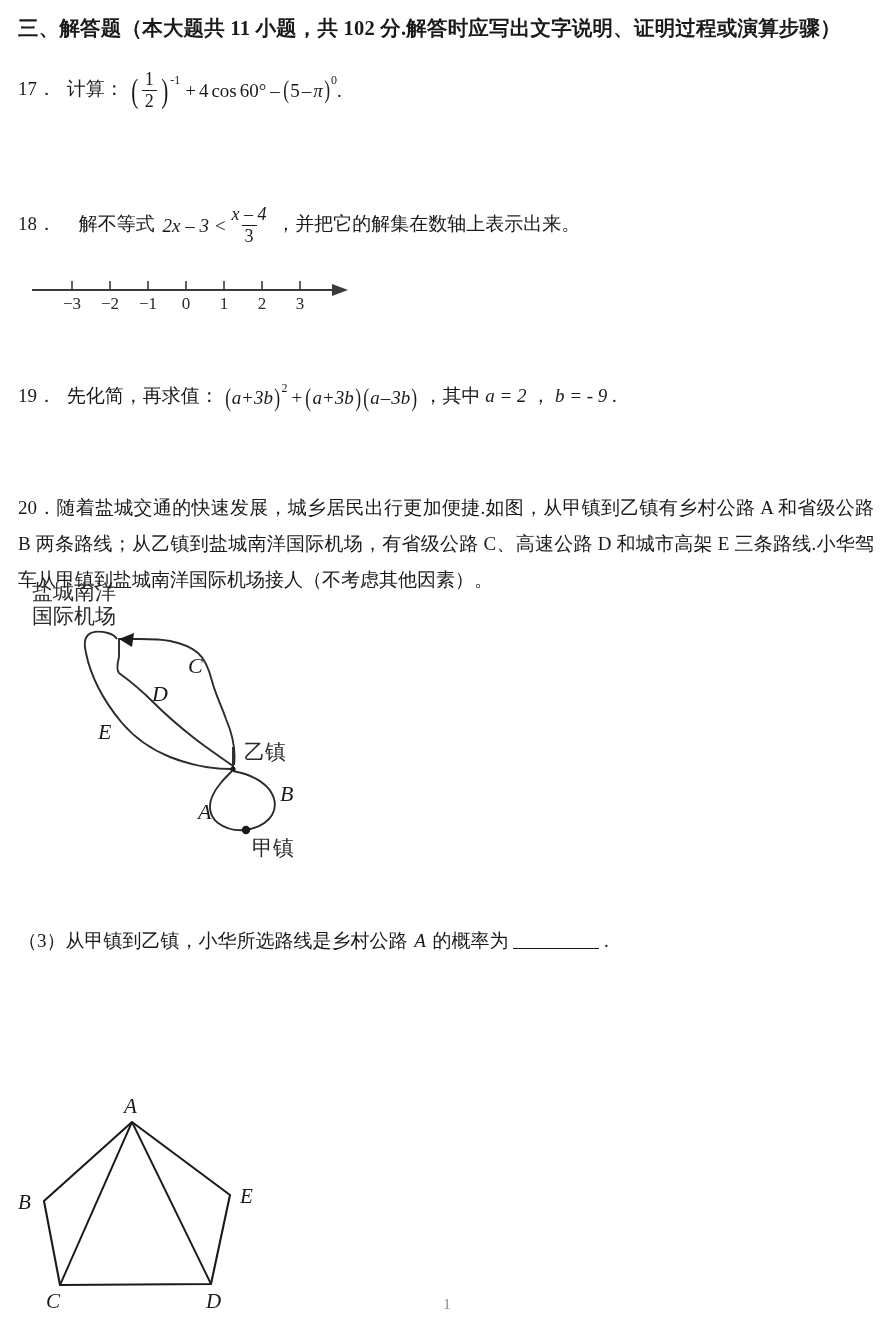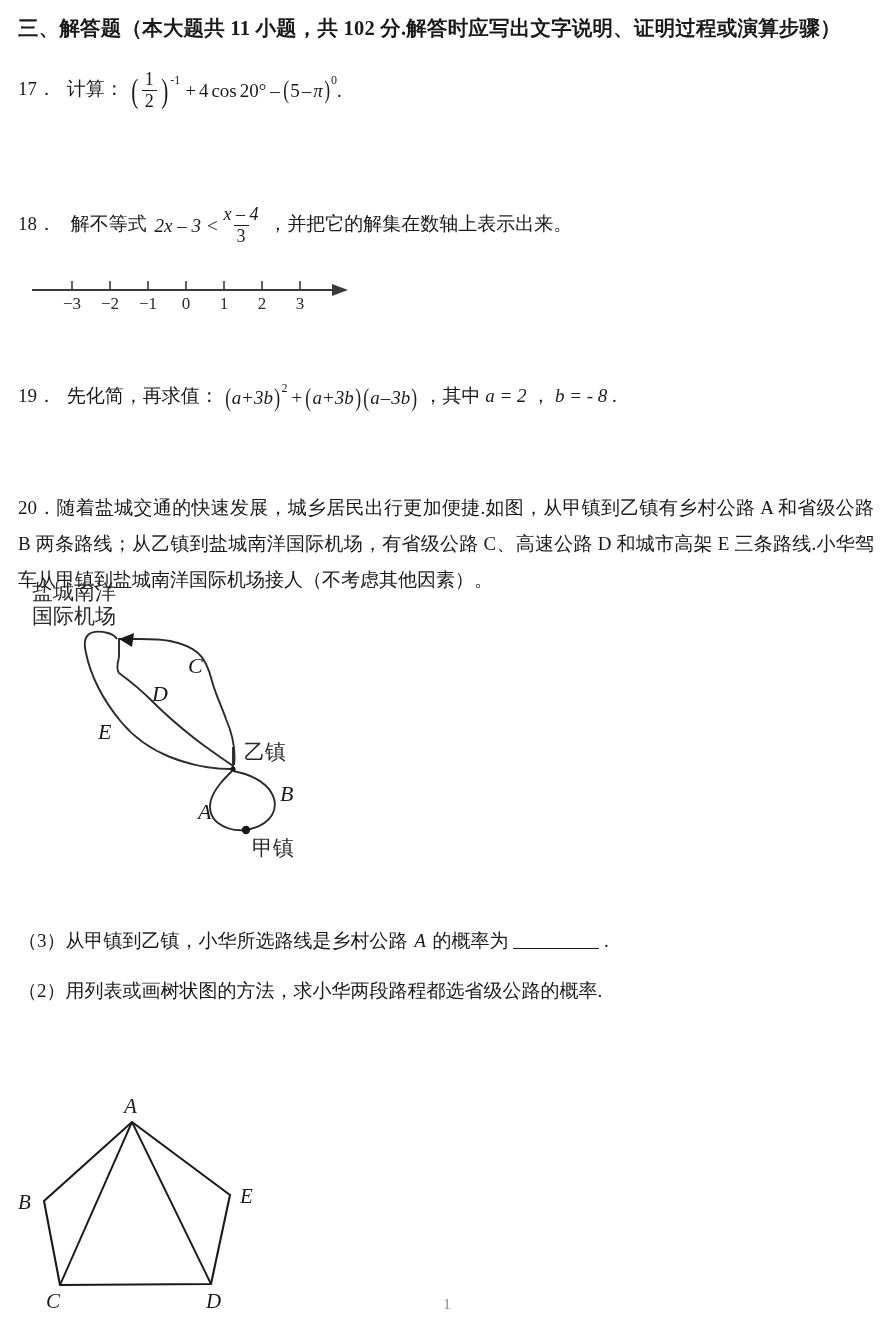--- a/index.html
+++ b/index.html
@@ -179,35 +179,35 @@
       <span class="paren">(</span>
       <span class="frac">
         <span class="num mn">1</span>
         <span class="den mn">2</span>
       </span>
       <span class="paren">)</span>
       <span class="sup-small">-1</span>
       <span style="margin-left:5px;">+</span>
       <span class="mn" style="margin-left:3px;">4</span>
       <span class="mn" style="margin-left:3px;">cos</span>
-      <span class="mn" style="margin-left:3px;">20°</span>
+      <span class="mn" style="margin-left:3px;">60°</span>
       <span style="margin-left:4px;">–</span>
       <span class="paren-sm" style="margin-left:2px;">(</span>
       <span class="mn">5</span>
       <span style="margin:0 2px;">–</span>
       <span class="mi">π</span>
       <span class="paren-sm">)</span>
       <span class="sup-small">0</span>
       <span>.</span>
     </span>
   </div>
 
   <div class="qline" style="left:18px; top:205px;">
     <span class="qnum">18．</span>
-    <span class="cn" style="margin-left:10px;">解不等式</span>
+    <span class="cn" style="margin-left:18px;">解不等式</span>
     <span class="math">
       <span class="mi" style="margin-left:3px;">2x – 3 &lt;</span>
       <span class="frac">
         <span class="num mi">x – 4</span>
         <span class="den mn">3</span>
       </span>
     </span>
     <span class="cn">，并把它的解集在数轴上表示出来。</span>
   </div>
 
@@ -253,21 +253,21 @@
       <span class="paren-sm">)</span>
       <span class="paren-sm">(</span>
       <span class="mi">a</span>
       <span style="margin:0 1px;">–</span>
       <span class="mi">3b</span>
       <span class="paren-sm">)</span>
     </span>
     <span class="cn">，其中</span>
     <span class="mi">a = 2</span>
     <span class="cn">，</span>
-    <span class="mi">b = - 8</span>
+    <span class="mi">b = - 9</span>
     <span>.</span>
   </div>
 
   <div class="para" style="left:18px; top:490px; width:856px;">
     <span class="qnum">20．</span><span class="cn">随着盐城交通的快速发展，城乡居民出行更加便捷.如图，从甲镇到乙镇有乡村公路 A 和省级公路 B 两条路线；从乙镇到盐城南洋国际机场，有省级公路 C、高速公路 D 和城市高架 E 三条路线.小华驾车从甲镇到盐城南洋国际机场接人（不考虑其他因素）。</span>
   </div>
 
   <div class="fig-map">
     <svg width="330" height="290" viewBox="0 0 330 290">
 
@@ -309,23 +309,20 @@
   </div>
 
   <div class="qline" style="left:18px; top:925px;">
     <span class="cn">（3）从甲镇到乙镇，小华所选路线是乡村公路</span>
     <span class="mi" style="margin:0 2px;">A</span>
     <span class="cn">的概率为</span>
     <span class="blank"></span>
     <span>.</span>
   </div>
 
-  <div class="qline" style="left:18px; top:975px;">
-    <span class="cn">（2）用列表或画树状图的方法，求小华两段路程都选省级公路的概率.</span>
-  </div>
 
 
   <div class="fig-pent">
     <svg width="280" height="215" viewBox="0 0 280 215">
 
       <polygon points="124,27 36,106 52,190 203,189 222,100" fill="none" stroke="#1a1a1a" stroke-width="2.1" stroke-linejoin="round"></polygon>
 
       <line x1="124" y1="27" x2="52" y2="190" stroke="#1a1a1a" stroke-width="1.9"></line>
 
       <line x1="124" y1="27" x2="203" y2="189" stroke="#1a1a1a" stroke-width="1.9"></line>

